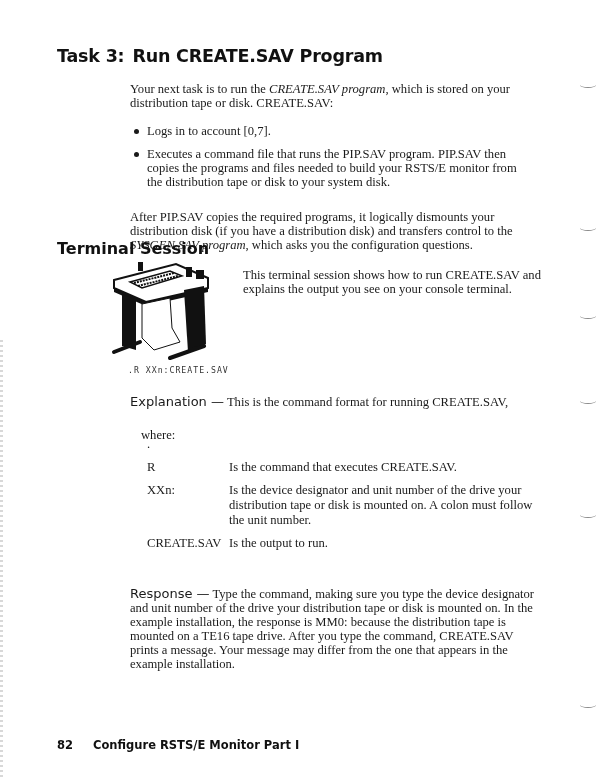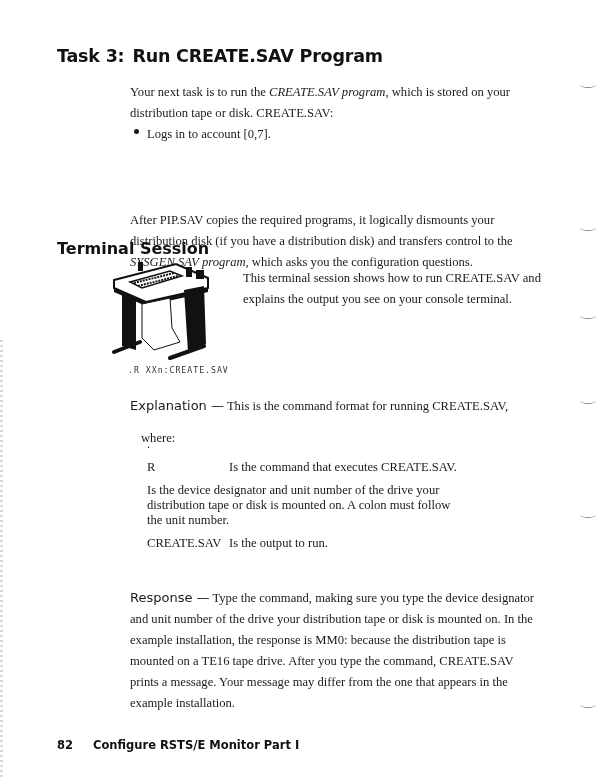--- a/index.html
+++ b/index.html
@@ -16,21 +16,21 @@
       position: absolute; right: 8px; width: 16px; height: 5px;
       border-bottom: 1px solid #8a8a8a; border-radius: 0 0 50% 50%;
     }
     h1.task-title {
       position: absolute; left: 57px; top: 46px; margin: 0;
       font-family: "DejaVu Sans", "Liberation Sans", sans-serif;
       font-weight: bold; font-size: 17.5px; letter-spacing: -0.2px; color: #111;
     }
     h1.task-title .num { margin-right: 8px; }
     .body-text {
-      position: absolute; font-size: 12.6px; line-height: 21px; color: #1a1a1a;
+      position: absolute; font-size: 12.6px; line-height: 14px; color: #1a1a1a;
     }
     .intro { left: 130px; top: 82px; width: 405px; }
     .bullets { left: 134px; top: 124px; width: 400px; margin: 0; padding: 0; list-style: none; }
     .bullets li { position: relative; padding-left: 13px; margin-bottom: 9px; }
     .bullets li .dot {
       position: absolute; left: 0; top: 5px; width: 5px; height: 5px;
       border-radius: 50%; background: #1a1a1a;
     }
     .after { left: 130px; top: 210px; width: 410px; }
     h2.section-title {
@@ -73,20 +73,21 @@
 <div class="scan-mark" style="top:398px"></div>
 <div class="scan-mark" style="top:512px"></div>
 <div class="scan-mark" style="top:702px"></div>
 
 <h1 class="task-title"><span class="num">Task 3:</span><span>Run CREATE.SAV Program</span></h1>
 
 <p class="body-text intro" style="margin:0"><span>Your next task is to run the </span><em>CREATE.SAV program</em><span>, which is stored on your distribution tape or disk. CREATE.SAV:</span></p>
 
 <ul class="body-text bullets">
   <li><span class="dot"></span><span>Logs in to account [0,7].</span></li>
+  <li><span class="dot"></span><span>Executes a command file that runs the PIP.SAV program. PIP.SAV then copies the programs and files needed to build your RSTS/E monitor from the distribution tape or disk to your system disk.</span></li>
 </ul>
 
 <p class="body-text after" style="margin:0"><span>After PIP.SAV copies the required programs, it logically dismounts your distribution disk (if you have a distribution disk) and transfers control to the </span><em>SYSGEN.SAV program</em><span>, which asks you the configuration questions.</span></p>
 
 <h2 class="section-title">Terminal Session</h2>
 
 <svg class="terminal-illus" viewBox="0 0 118 102">
 
   <polygon points="6,22 68,6 100,20 100,30 38,44 6,30" fill="#fff" stroke="#111" stroke-width="2"></polygon>
   <polygon points="6,30 38,44 100,30 100,34 38,48 6,34" fill="#111"></polygon>
@@ -118,20 +119,21 @@
 
 <div class="defs">
   <div class="def-row">
     <div class="def-term">.</div>
   </div>
   <div class="def-row">
     <div class="def-term">R</div>
     <div class="def-desc">Is the command that executes CREATE.SAV.</div>
   </div>
   <div class="def-row">
+    <div class="def-term">XXn:</div>
     <div class="def-desc">Is the device designator and unit number of the drive your distribution tape or disk is mounted on. A colon must follow the unit number.</div>
   </div>
   <div class="def-row">
     <div class="def-term">CREATE.SAV</div>
     <div class="def-desc">Is the output to run.</div>
   </div>
 </div>
 
 <p class="body-text response" style="margin:0"><span class="label-bold">Response —</span><span> Type the command, making sure you type the device designator and unit number of the drive your distribution tape or disk is mounted on. In the example installation, the response is MM0: because the distribution tape is mounted on a TE16 tape drive. After you type the command, CREATE.SAV prints a message. Your message may differ from the one that appears in the example installation.</span></p>
 

